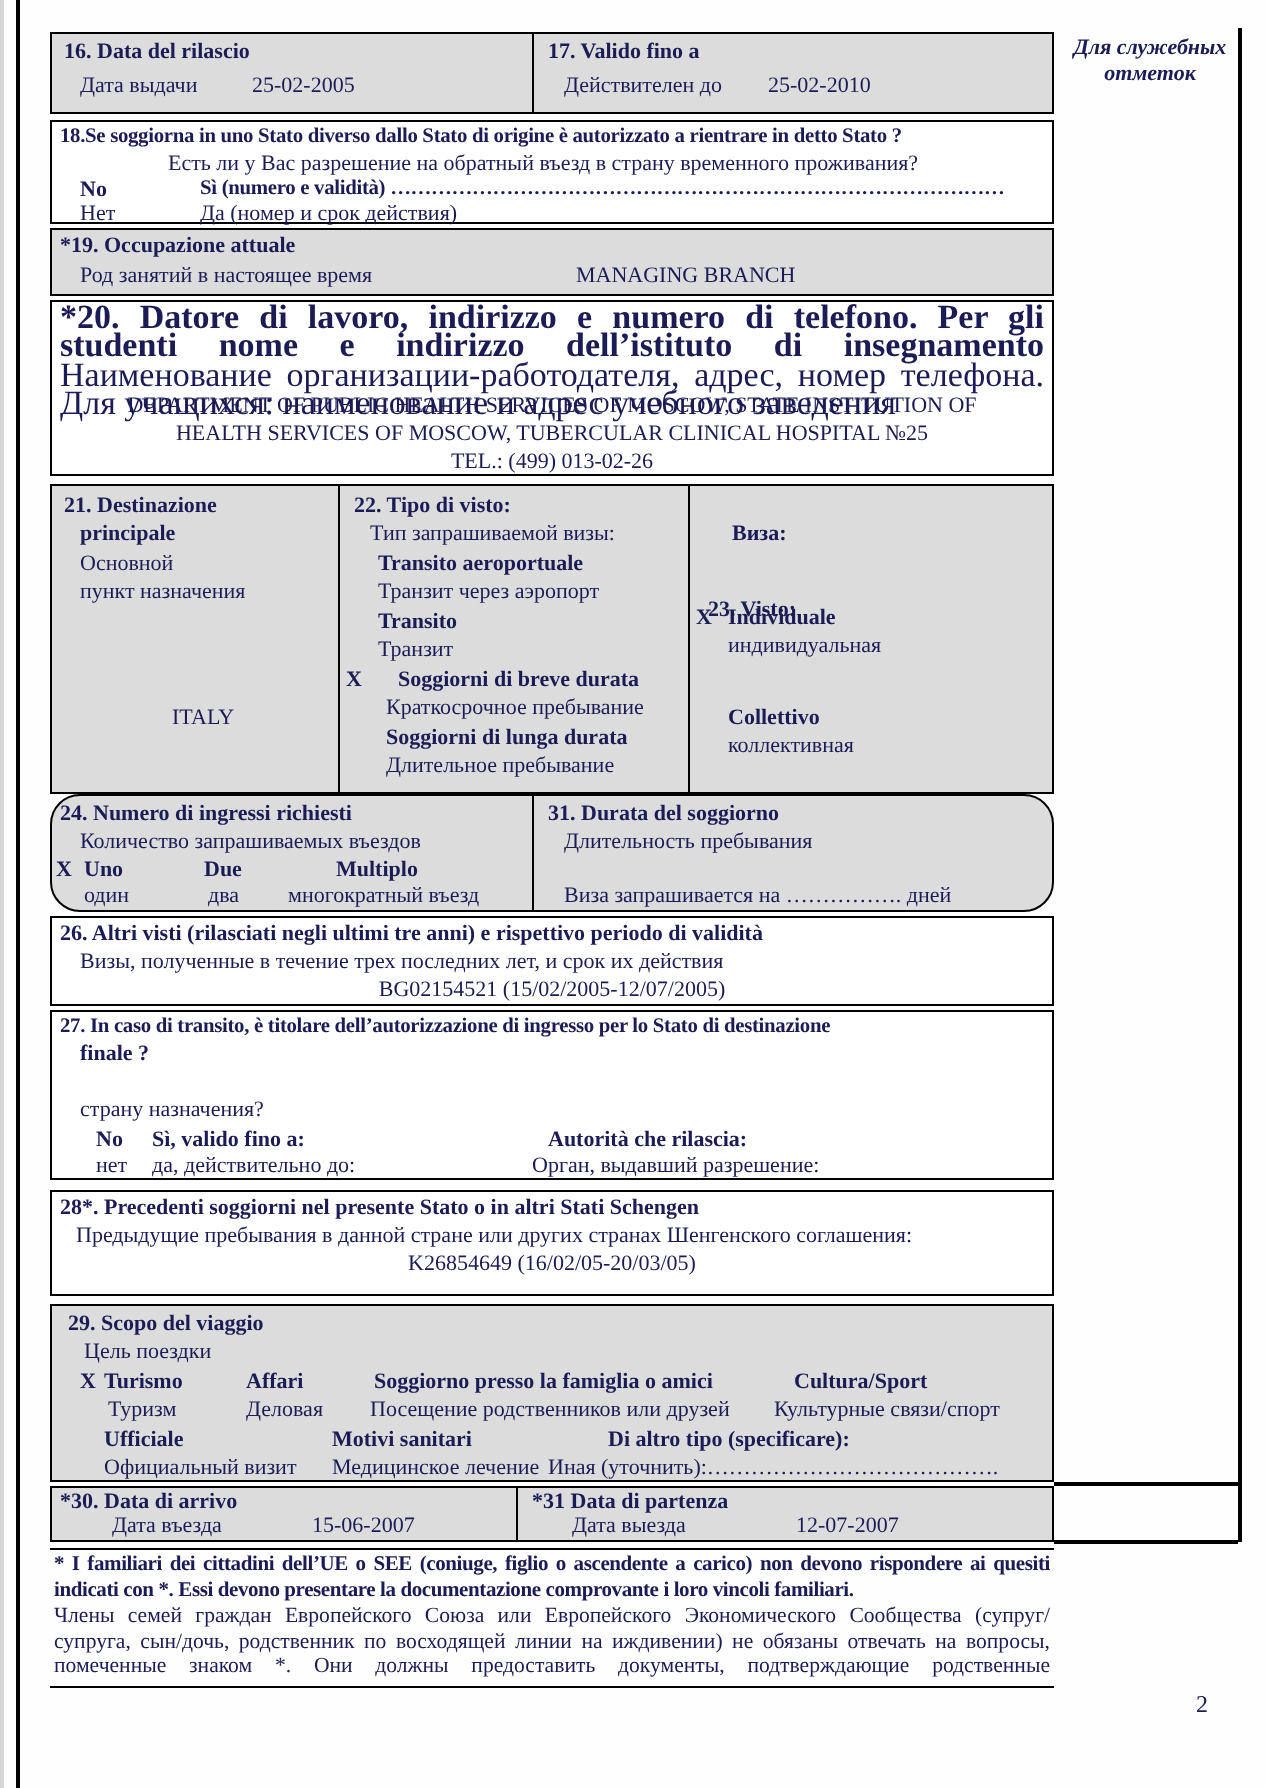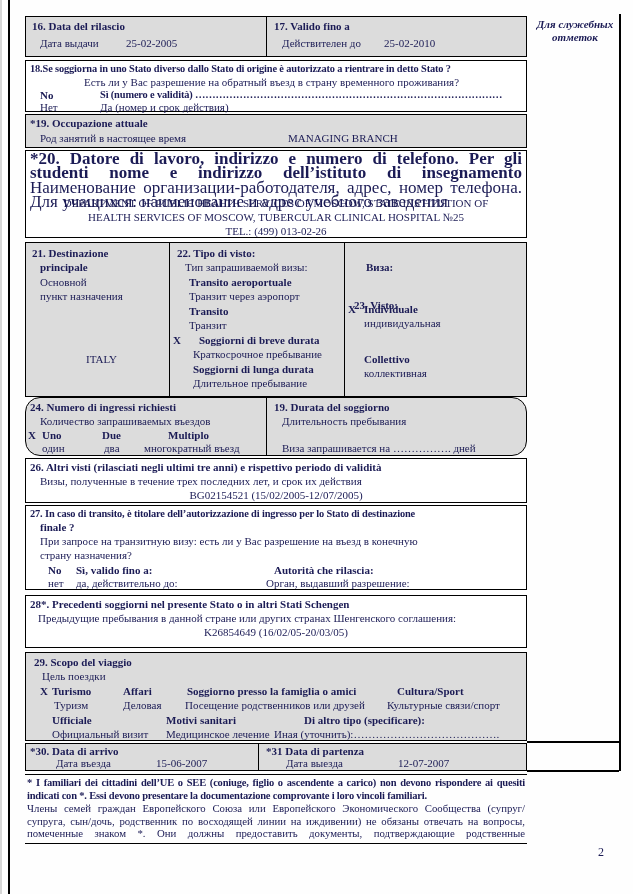--- a/index.html
+++ b/index.html
@@ -105,35 +105,34 @@
     <div class="vdiv" style="left:240px;"></div>
     <div class="ln b" style="top:3px;left:4px;">24. Numero di ingressi richiesti</div>
     <div class="ln" style="top:17px;left:14px;">Количество запрашиваемых въездов</div>
     <div class="ln b" style="top:31px;left:2px;">X</div>
     <div class="ln b" style="top:31px;left:16px;">Uno</div>
     <div class="ln b" style="top:31px;left:76px;">Due</div>
     <div class="ln b" style="top:31px;left:142px;">Multiplo</div>
     <div class="ln" style="top:44px;left:16px;">один</div>
     <div class="ln" style="top:44px;left:78px;">два</div>
     <div class="ln" style="top:44px;left:118px;">многократный въезд</div>
-    <div class="ln b" style="top:3px;left:248px;">19. Durata del soggiorno</div>
+    <div class="ln b" style="top:3px;left:248px;">31. Durata del soggiorno</div>
     <div class="ln" style="top:17px;left:256px;">Длительность пребывания</div>
     <div class="ln" style="top:44px;left:256px;">Виза запрашивается на  ……………. дней</div>
   </div>
 
   <div class="box white" style="top:458px;height:43px;">
     <div class="ln b" style="top:2px;left:4px;">26. Altri visti (rilasciati negli ultimi tre anni) e rispettivo periodo di validità</div>
     <div class="ln" style="top:16px;left:14px;">Визы, полученные в течение трех последних лет, и срок их действия</div>
     <div class="ln ctr" style="top:30px;">BG02154521 (15/02/2005-12/07/2005)</div>
   </div>
 
   <div class="box white" style="top:505px;height:83px;">
     <div class="ln b sm" style="top:2px;left:4px;">27. In caso di transito, è titolare dell’autorizzazione di ingresso per lo Stato di destinazione</div>
     <div class="ln b" style="top:15px;left:14px;">finale ?</div>
-    <div class="ln" style="top:29px;left:14px;">При запросе на транзитную визу: есть ли у Вас разрешение на въезд в конечную</div>
     <div class="ln" style="top:43px;left:14px;">страну назначения?</div>
     <div class="ln b" style="top:58px;left:22px;">No</div>
     <div class="ln b" style="top:58px;left:50px;">Sì, valido fino a:</div>
     <div class="ln b" style="top:58px;left:248px;">Autorità che rilascia:</div>
     <div class="ln" style="top:71px;left:22px;">нет</div>
     <div class="ln" style="top:71px;left:50px;">да, действительно до:</div>
     <div class="ln" style="top:71px;left:240px;">Орган, выдавший разрешение:</div>
   </div>
 
   <div class="box white" style="top:595px;height:51px;">

